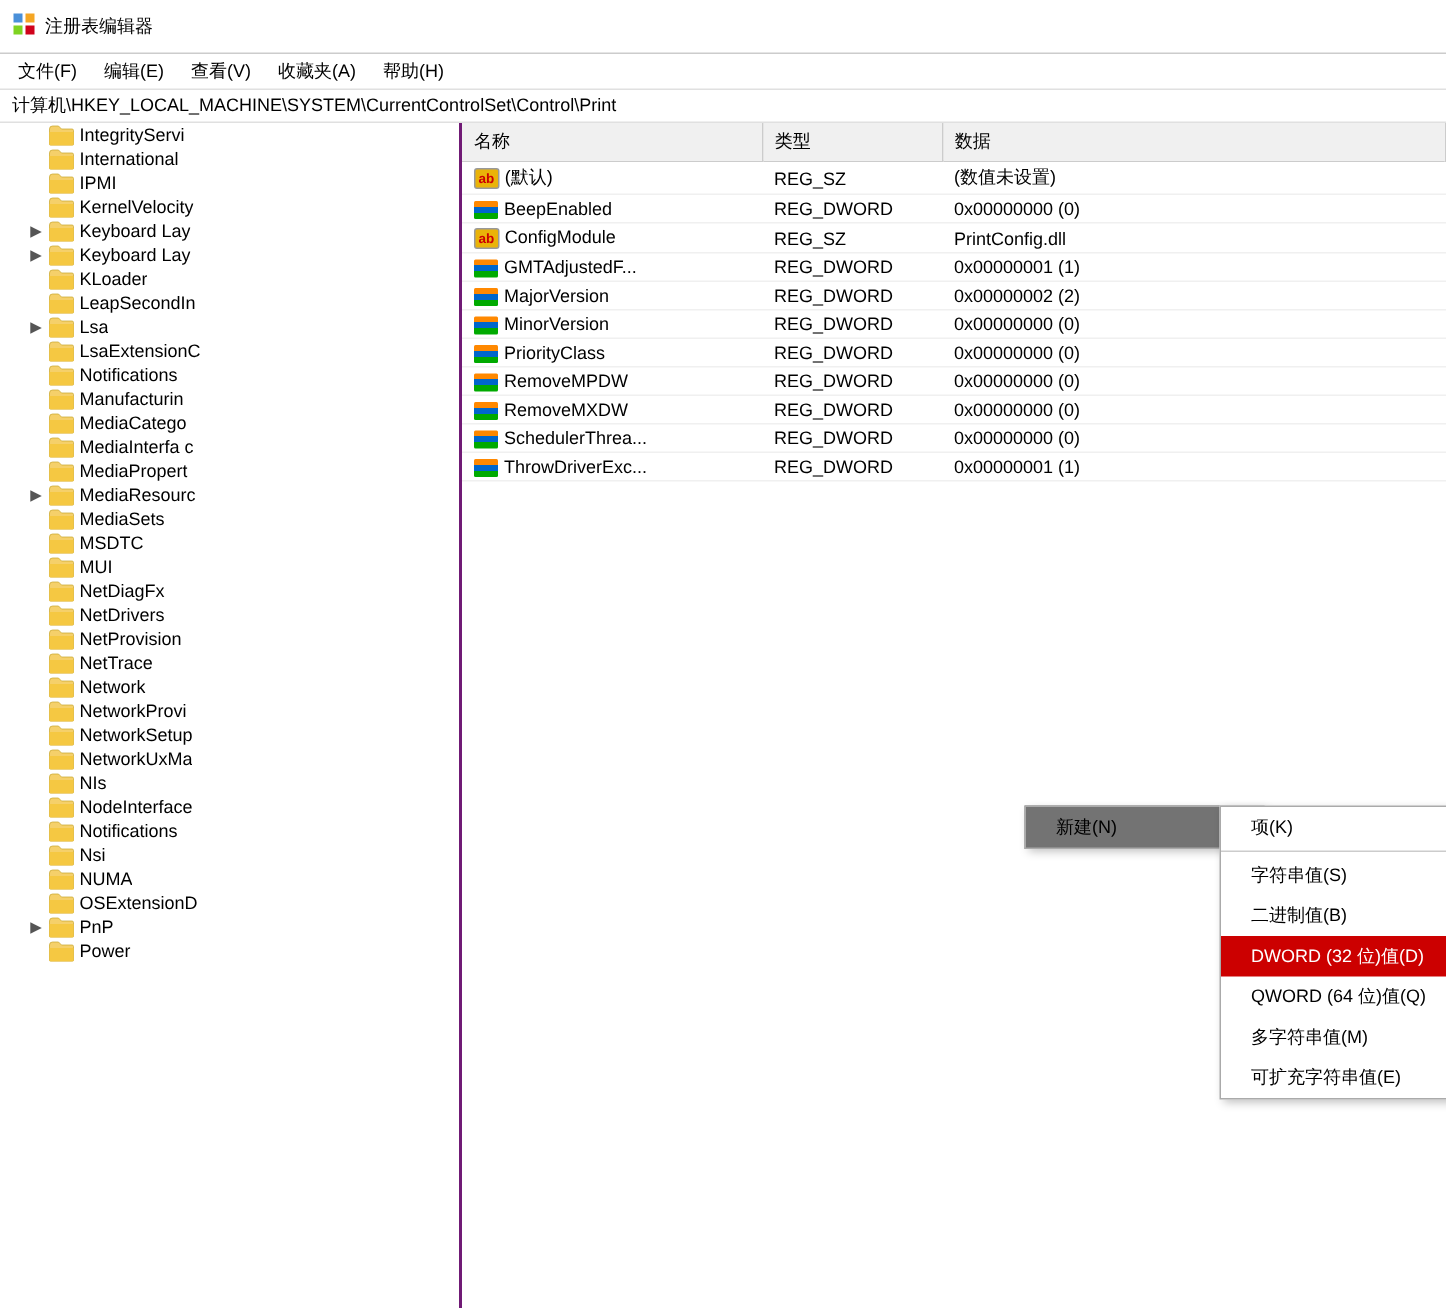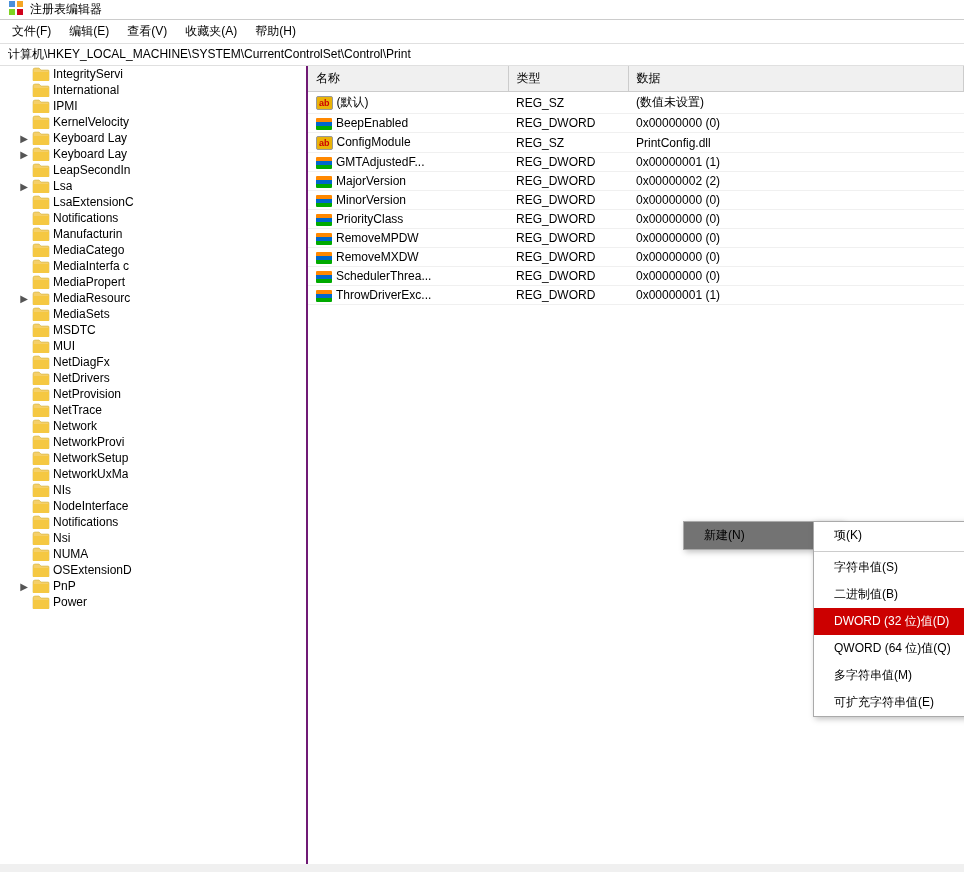--- a/index.html
+++ b/index.html
@@ -13,21 +13,21 @@
     }
 
     
     .title-bar {
       background: #fff;
       border-bottom: 1px solid #ccc;
       padding: 4px 8px;
       display: flex;
       align-items: center;
       gap: 6px;
-      height: 20px;
+      height: 36px;
     }
     .title-bar-text {
       font-size: 12px;
       color: #000;
     }
 
     
     .menu-bar {
       background: #fff;
       border-bottom: 1px solid #e0e0e0;
@@ -322,20 +322,31 @@
         <div class="tree-item">
           <span class="tree-indent"></span>
           <span class="tree-arrow">▶</span>
           <span class="folder-icon">
     <svg viewBox="0 0 18 14" xmlns="http://www.w3.org/2000/svg">
       <path d="M1 3 Q1 1 3 1 L7 1 L9 3 L16 3 Q17 3 17 4 L17 13 Q17 14 16 14 L2 14 Q1 14 1 13 Z" fill="#f5d06a" stroke="#c9a830" stroke-width="0.5"></path>
       <path d="M1 5 L17 5 L17 13 Q17 14 16 14 L2 14 Q1 14 1 13 Z" fill="#f5c842"></path>
     </svg>
   </span>
           <span class="tree-label">Keyboard Lay</span>
+        </div>
+        <div class="tree-item">
+          <span class="tree-indent"></span>
+          <span class="tree-arrow"></span>
+          <span class="folder-icon">
+    <svg viewBox="0 0 18 14" xmlns="http://www.w3.org/2000/svg">
+      <path d="M1 3 Q1 1 3 1 L7 1 L9 3 L16 3 Q17 3 17 4 L17 13 Q17 14 16 14 L2 14 Q1 14 1 13 Z" fill="#f5d06a" stroke="#c9a830" stroke-width="0.5"></path>
+      <path d="M1 5 L17 5 L17 13 Q17 14 16 14 L2 14 Q1 14 1 13 Z" fill="#f5c842"></path>
+    </svg>
+  </span>
+          <span class="tree-label">KLoader</span>
         </div>
         <div class="tree-item">
           <span class="tree-indent"></span>
           <span class="tree-arrow"></span>
           <span class="folder-icon">
     <svg viewBox="0 0 18 14" xmlns="http://www.w3.org/2000/svg">
       <path d="M1 3 Q1 1 3 1 L7 1 L9 3 L16 3 Q17 3 17 4 L17 13 Q17 14 16 14 L2 14 Q1 14 1 13 Z" fill="#f5d06a" stroke="#c9a830" stroke-width="0.5"></path>
       <path d="M1 5 L17 5 L17 13 Q17 14 16 14 L2 14 Q1 14 1 13 Z" fill="#f5c842"></path>
     </svg>
   </span>

